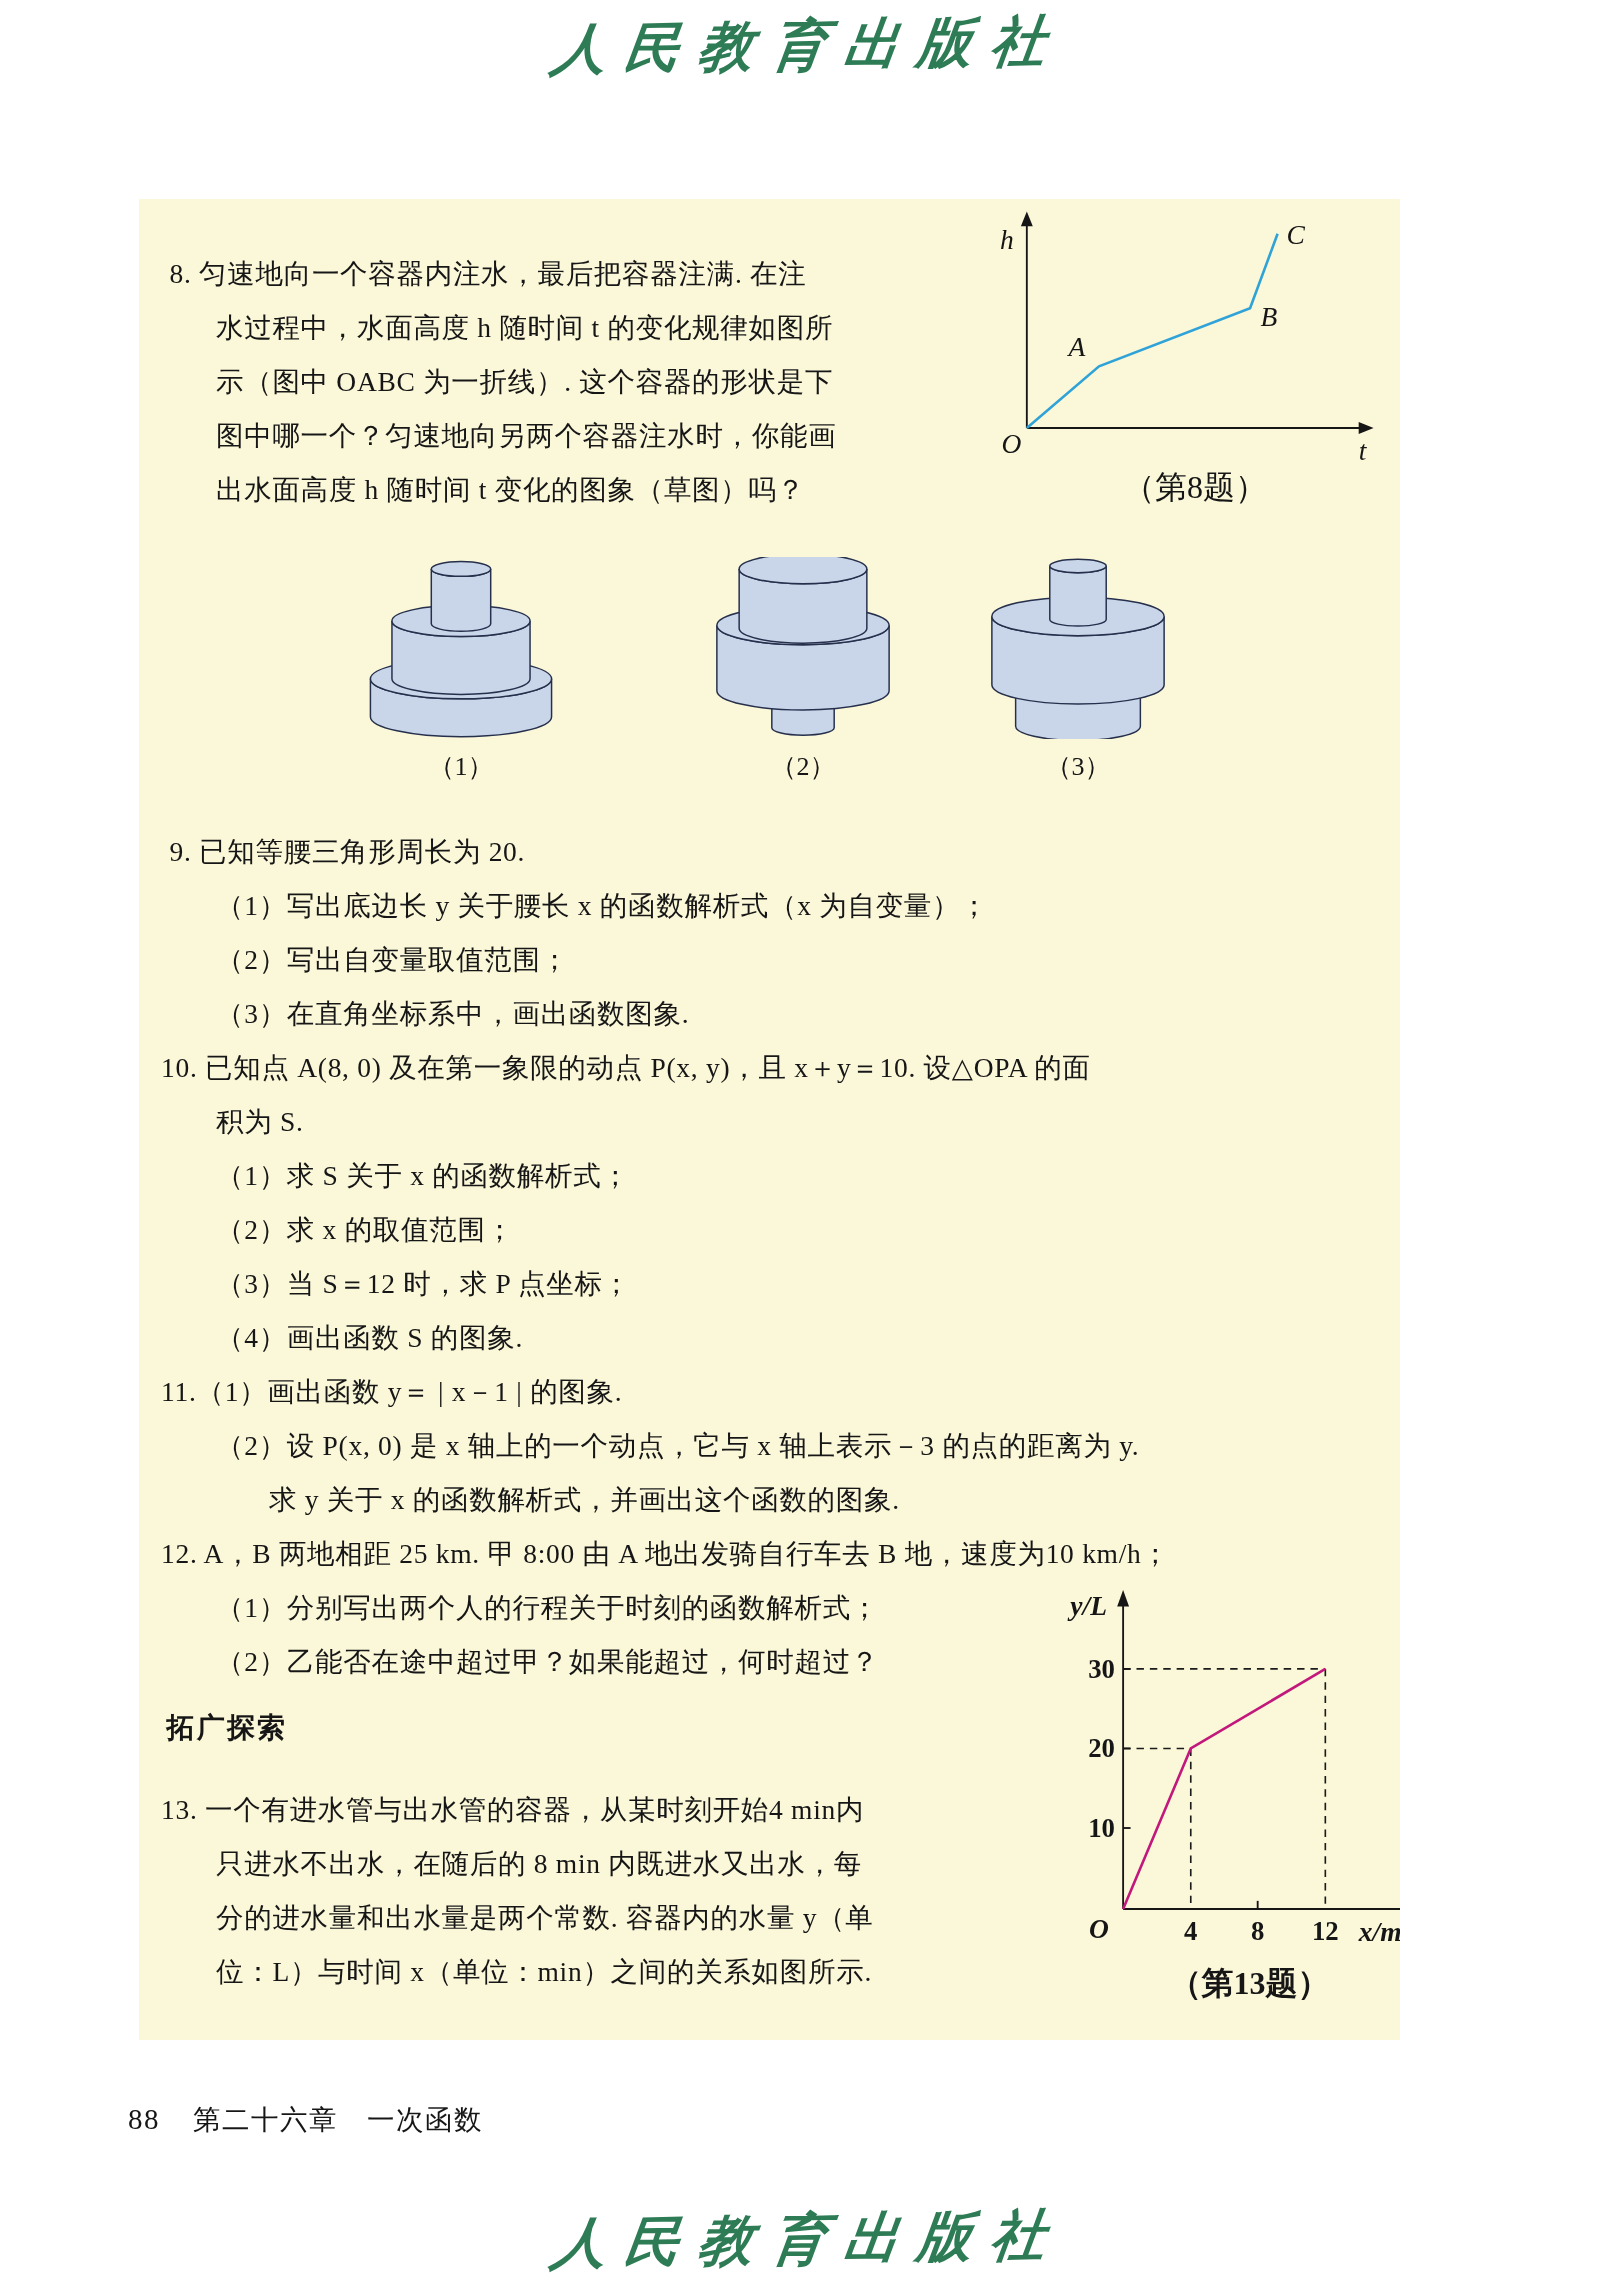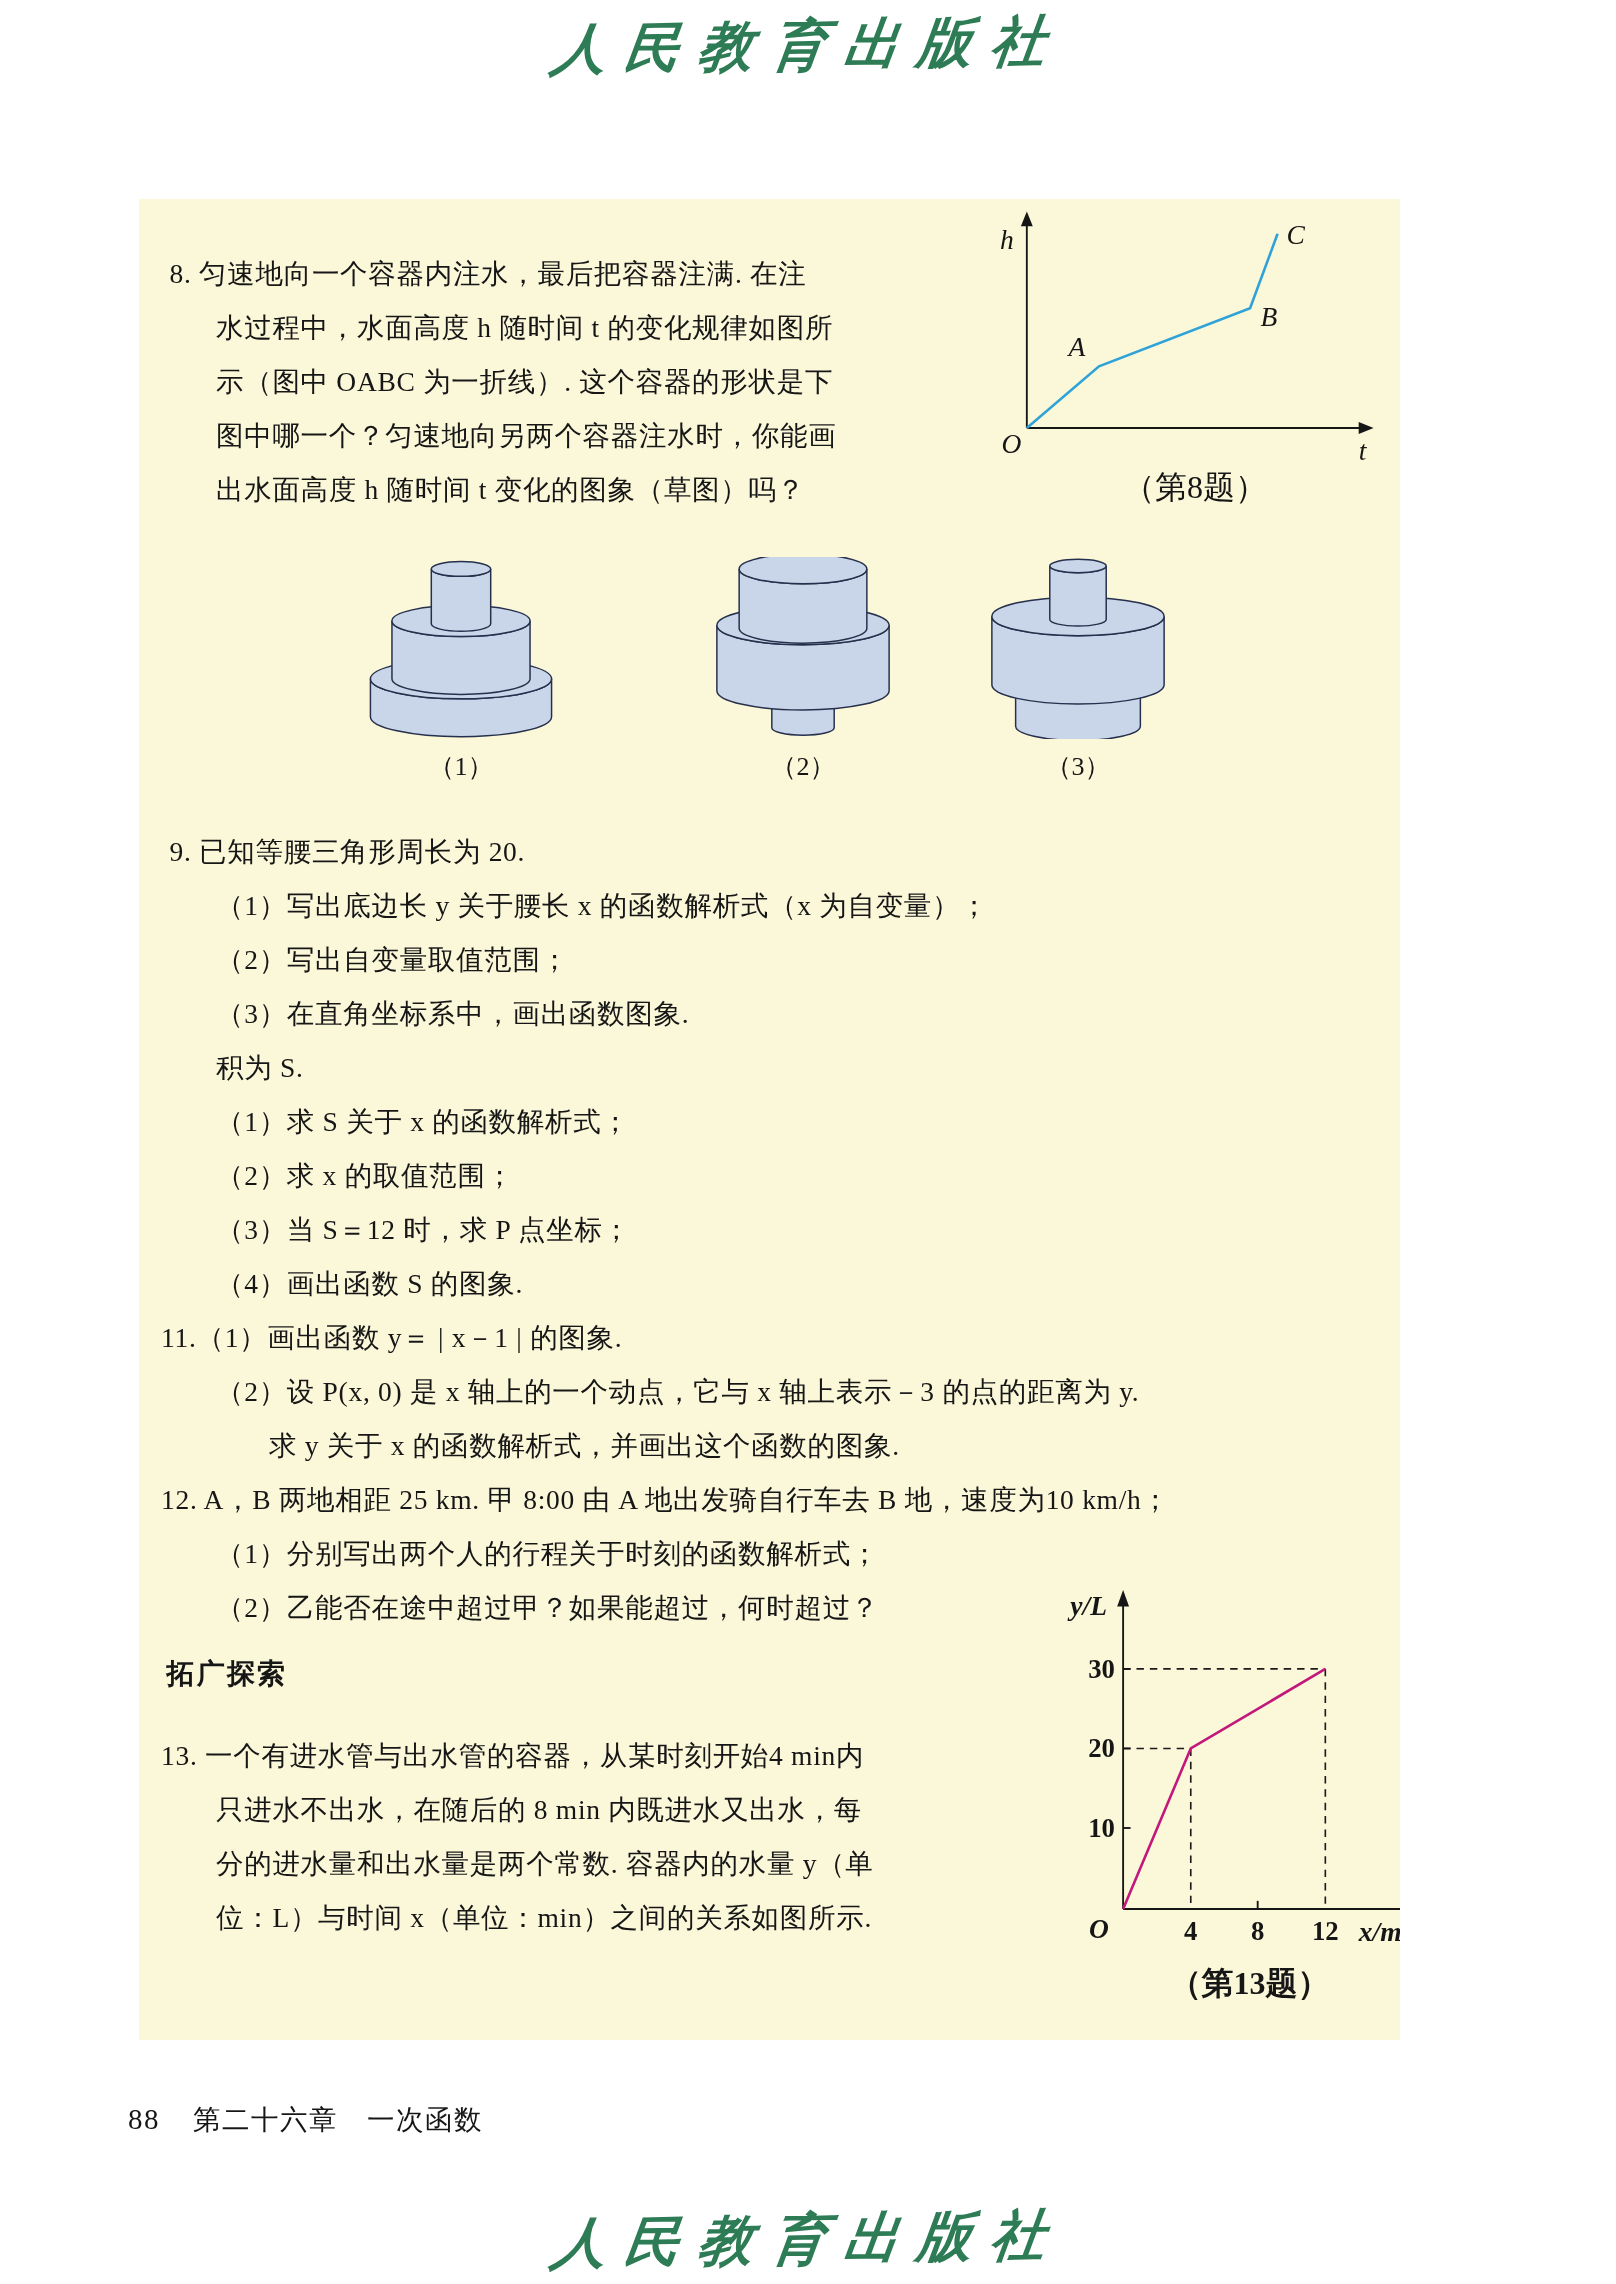--- a/index.html
+++ b/index.html
@@ -146,20 +146,21 @@
     </div>
 
     <div style="margin-top:42px;">
       <div class="line ind0">9. 已知等腰三角形周长为 20.</div>
       <div class="line ind1">（1）写出底边长 y 关于腰长 x 的函数解析式（x 为自变量）；</div>
       <div class="line ind1">（2）写出自变量取值范围；</div>
       <div class="line ind1">（3）在直角坐标系中，画出函数图象.</div>
     </div>
 
     <div>
+      <div class="line ind0w">10. 已知点 A(8, 0) 及在第一象限的动点 P(x, y)，且 x＋y＝10. 设△OPA 的面</div>
       <div class="line ind1">积为 S.</div>
       <div class="line ind1">（1）求 S 关于 x 的函数解析式；</div>
       <div class="line ind1">（2）求 x 的取值范围；</div>
       <div class="line ind1">（3）当 S＝12 时，求 P 点坐标；</div>
       <div class="line ind1">（4）画出函数 S 的图象.</div>
     </div>
 
     <div>
       <div class="line ind0w">11.（1）画出函数 y＝ | x－1 | 的图象.</div>
       <div class="line ind1">（2）设 P(x, 0) 是 x 轴上的一个动点，它与 x 轴上表示－3 的点的距离为 y.</div>

